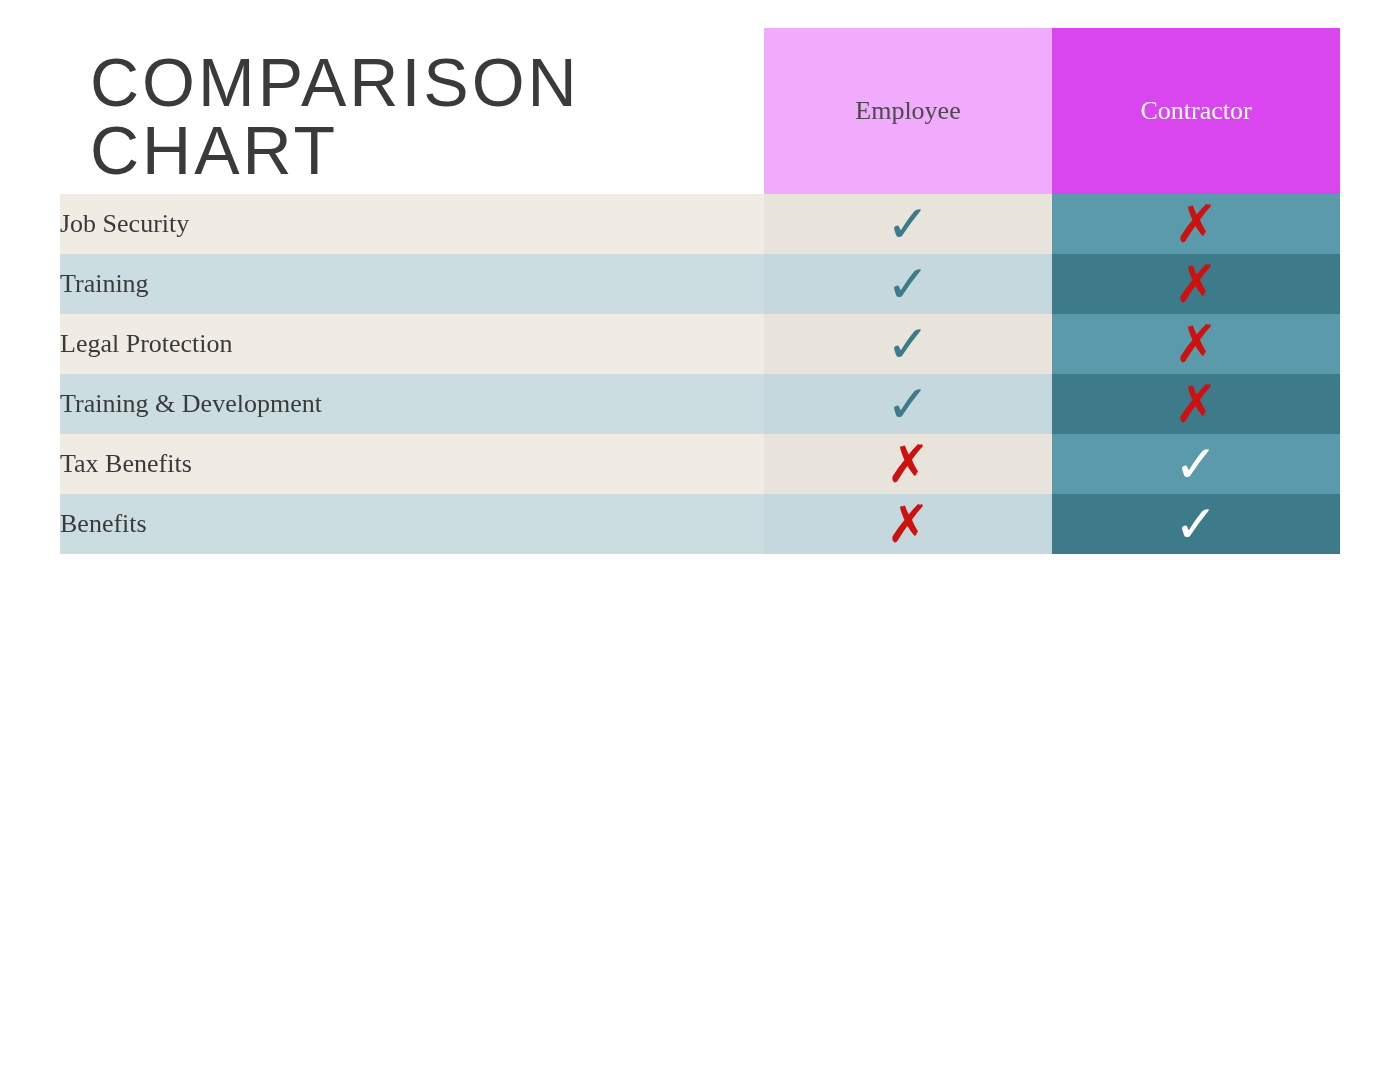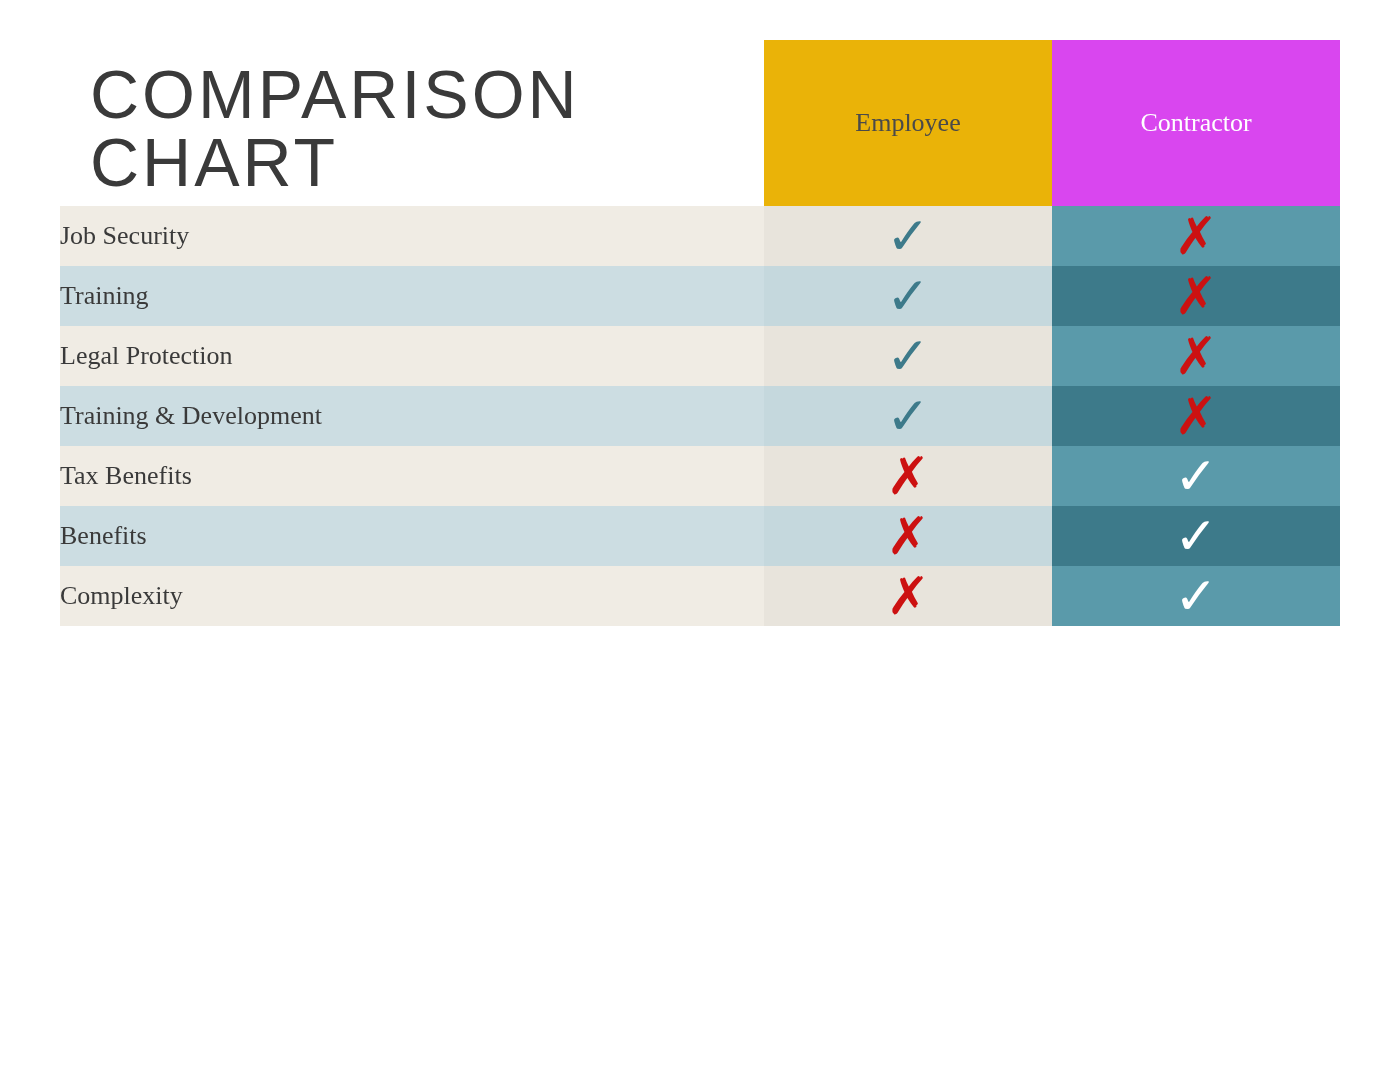--- a/index.html
+++ b/index.html
@@ -12,21 +12,21 @@
       width: 1400px;
       height: 1080px;
       background: #ffffff;
       font-family: 'Georgia', 'Times New Roman', serif;
       overflow: hidden;
     }
 
     .page {
       width: 1400px;
       height: 1080px;
-      padding: 40px 60px;
+      padding: 28px 60px;
       display: flex;
       flex-direction: column;
     }
 
     table {
       width: 100%;
       border-collapse: collapse;
       table-layout: fixed;
     }
 
@@ -48,21 +48,21 @@
       font-size: 68px;
       font-weight: 300;
       color: #3a3a3a;
       letter-spacing: 3px;
       font-family: 'Arial', sans-serif;
       line-height: 1;
     }
 
     .employee-header {
       width: 22.5%;
-      background-color: #eab308;
+      background-color: #f0abfc;
       text-align: center;
       color: #4a4a4a;
       font-size: 28px;
       font-weight: 400;
       vertical-align: middle;
       height: 120px;
     }
 
     .contractor-header {
       width: 22.5%;
@@ -155,20 +155,15 @@
         <tr class="odd-row">
           <td class="label-col"><span class="row-label">Tax Benefits</span></td>
           <td class="employee-col check-cell"><span class="cross-symbol-red">✗</span></td>
           <td class="contractor-col check-cell"><span class="check-symbol-white">✓</span></td>
         </tr>
         <tr class="even-row">
           <td class="label-col"><span class="row-label">Benefits</span></td>
           <td class="employee-col check-cell"><span class="cross-symbol-red">✗</span></td>
           <td class="contractor-col check-cell"><span class="check-symbol-white">✓</span></td>
         </tr>
-        <tr class="odd-row">
-          <td class="label-col"><span class="row-label">Complexity</span></td>
-          <td class="employee-col check-cell"><span class="cross-symbol-red">✗</span></td>
-          <td class="contractor-col check-cell"><span class="check-symbol-white">✓</span></td>
-        </tr>
       </tbody>
   </table>
 </div>
 
 </body></html>

